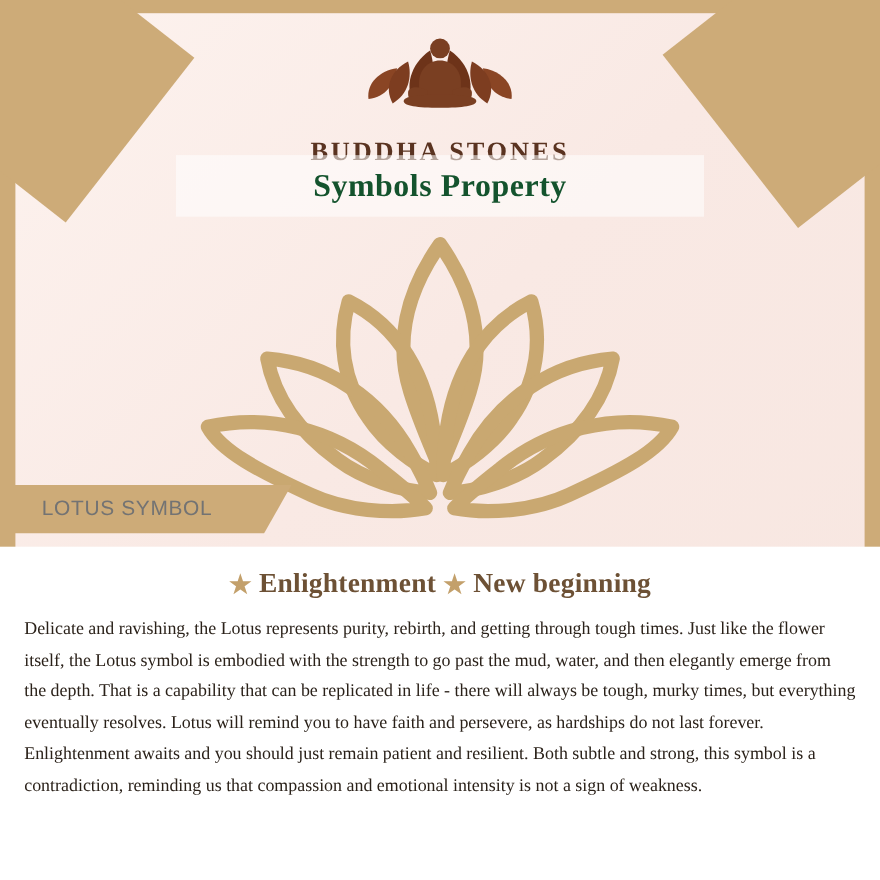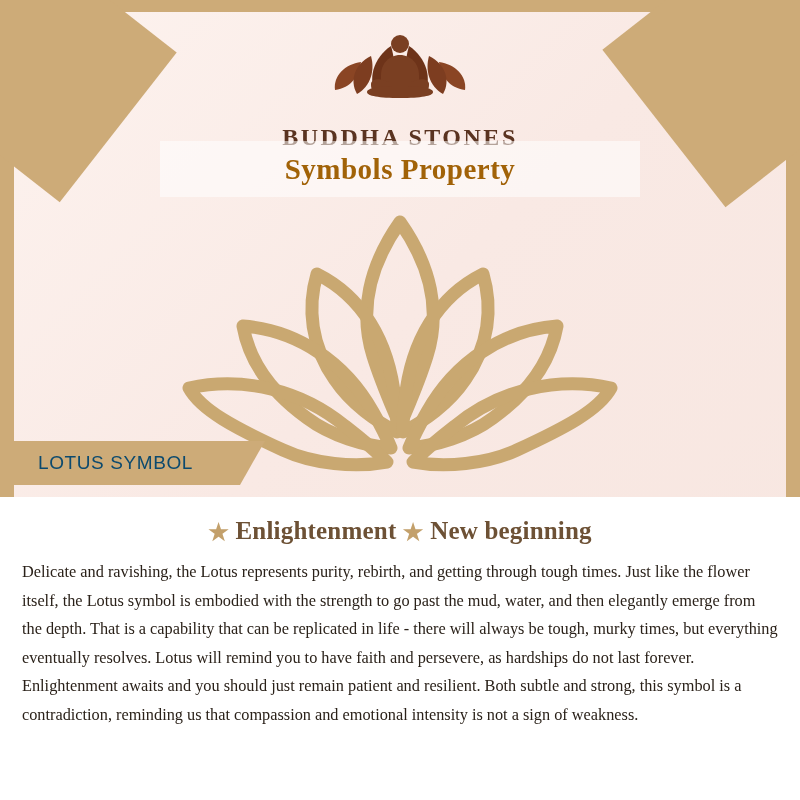--- a/index.html
+++ b/index.html
@@ -124,21 +124,21 @@
     background: rgba(255,255,255,0.55);
     z-index: 6;
   }
   .title-banner .title-text {
     display: block;
     text-align: center;
     line-height: 56px;
     font-family: "Liberation Serif", serif;
     font-weight: bold;
     font-size: 29px;
-    color: #a16207;
+    color: #14532d;
     letter-spacing: 0.5px;
   }
 
   
   .lotus-wrap {
     position: absolute;
     top: 200px;
     left: 0;
     right: 0;
     text-align: center;
@@ -157,21 +157,21 @@
   .tag-shape {
     position: absolute;
     inset: 0;
   }
   .tag-label {
     position: absolute;
     left: 38px;
     top: 0;
     line-height: 44px;
     font-size: 19px;
-    color: #0c4a6e;
+    color: #737373;
     letter-spacing: 0.6px;
   }
 
   
   .desc {
     position: absolute;
     left: 0;
     right: 0;
     top: 497px;
     bottom: 0;

